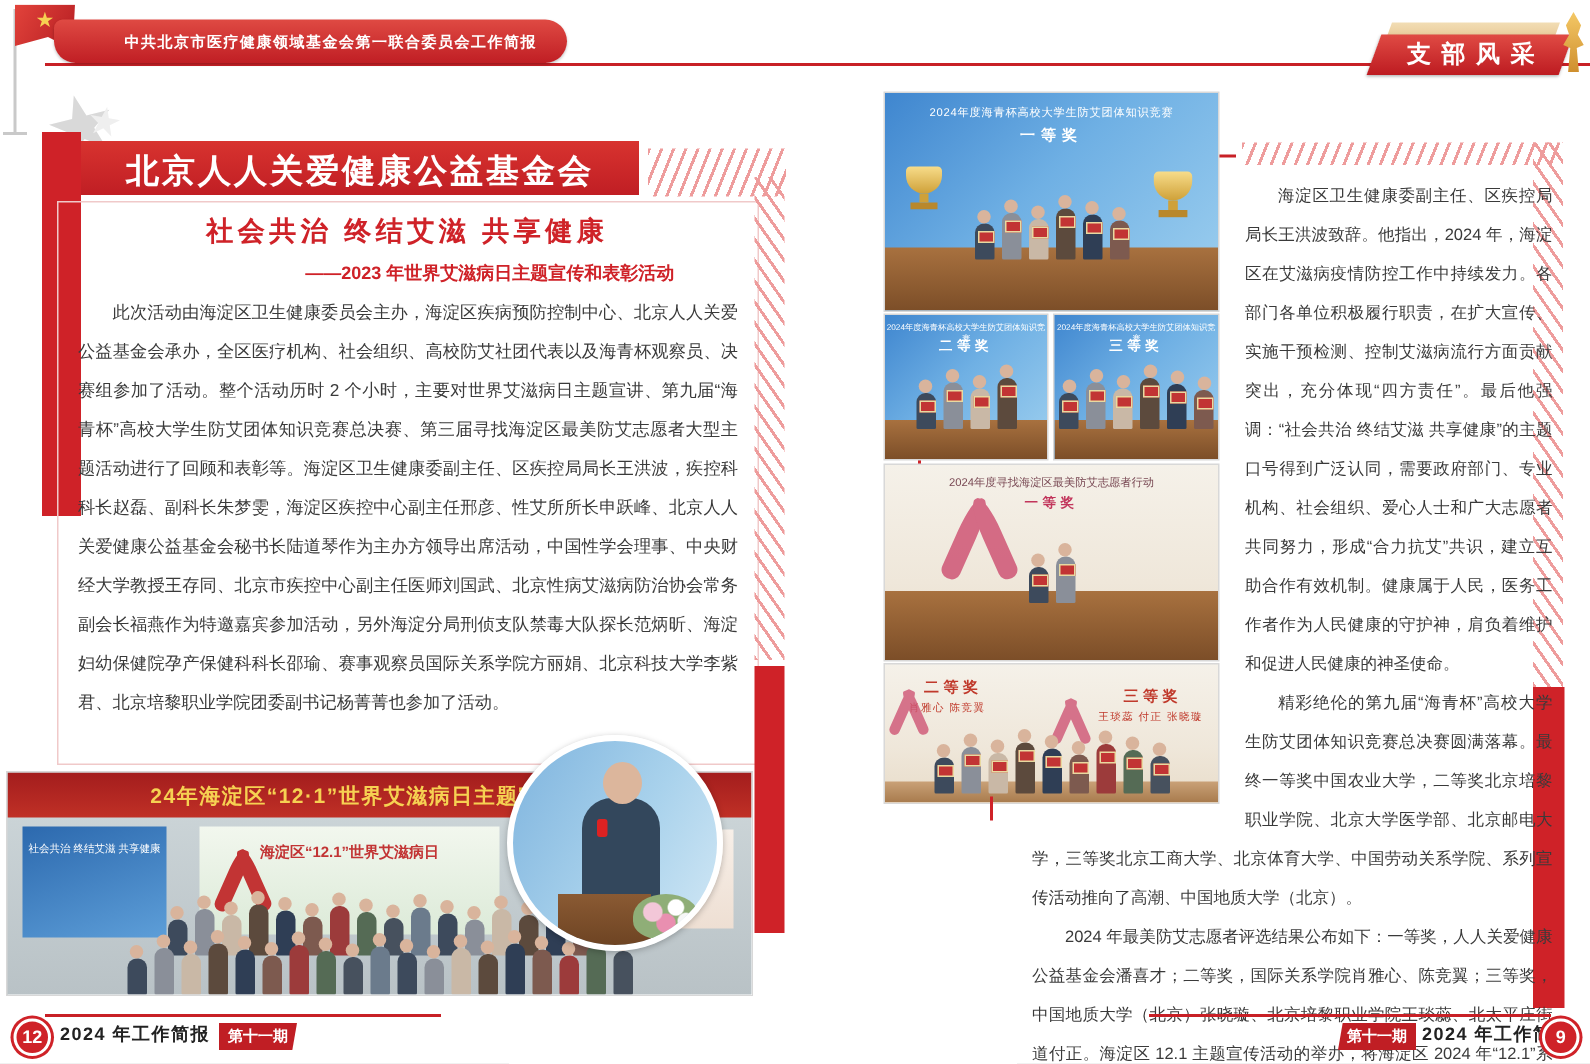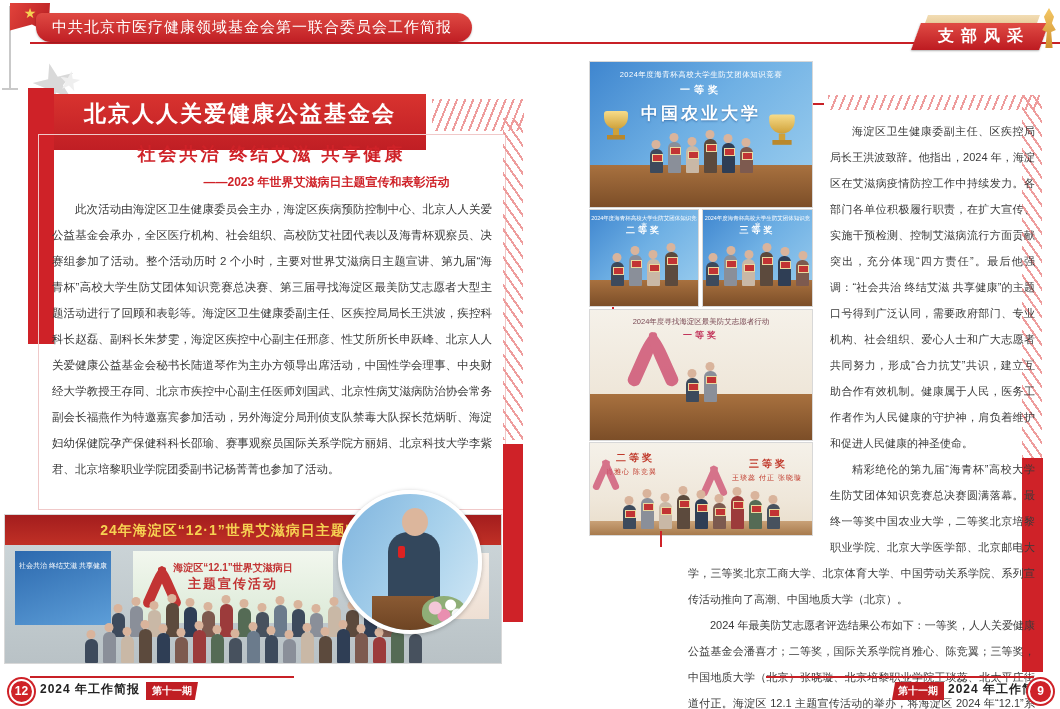--- a/index.html
+++ b/index.html
@@ -8,36 +8,36 @@
   
   .header-rule{position:absolute;left:30px;top:42px;width:1030px;height:2px;background:#c82026;}
   .flag-pole{position:absolute;left:9px;top:6px;width:2px;height:84px;background:#c9c9c9;}
   .flag-foot{position:absolute;left:2px;top:88px;width:16px;height:2px;background:#c9c9c9;}
   .party-flag{position:absolute;left:10px;top:3px;width:40px;height:30px;background:linear-gradient(120deg,#e2433b,#b51d22);
     clip-path:polygon(0 0,100% 0,96% 100%,55% 72%,0 92%);display:flex;align-items:flex-start;justify-content:center;}
   .party-flag span{color:#f6d152;font-size:14px;line-height:20px;}
   .masthead{position:absolute;left:36px;top:13px;height:29px;background:linear-gradient(#df4a43,#c01e24);
     border-radius:6px 15px 15px 15px;display:flex;align-items:center;padding:0 20px 0 16px;
     box-shadow:0 1px 2px rgba(0,0,0,.25);}
-  .masthead span{color:#fff;font-weight:normal;font-size:15px;letter-spacing:1px;}
+  .masthead span{color:#fff;font-weight:bold;font-size:10px;letter-spacing:1px;margin-left:31px;}
   .sb-gold{position:absolute;right:24px;top:15px;width:112px;height:22px;background:linear-gradient(#f2ddb4,#ddb477);transform:skewX(-20deg);}
   .sb-red{position:absolute;right:16px;top:23px;width:128px;height:27px;background:linear-gradient(#e04b44,#bd1b21);transform:skewX(-20deg);
     display:flex;align-items:center;justify-content:center;box-shadow:0 1px 2px rgba(0,0,0,.3);}
   .sb-red span{transform:skewX(20deg);color:#fff;font-weight:bold;font-size:16px;letter-spacing:7px;padding-left:7px;}
   .torch{position:absolute;right:2px;top:8px;width:18px;height:40px;background:linear-gradient(#f4c866,#cf8f2e);
     clip-path:polygon(50% 0,78% 22%,66% 38%,88% 55%,62% 60%,70% 100%,30% 100%,38% 60%,12% 55%,34% 38%,22% 22%);}
   
   .hatch-h{background:repeating-linear-gradient(112deg,#ee9c9c 0 2px,transparent 2px 7.5px);}
   .hatch-v{background:repeating-linear-gradient(55deg,#ee9c9c 0 2px,transparent 2px 8px);}
   .redbar{background:#cf2228;position:absolute;}
   .tick{position:absolute;width:2px;background:#cf2228;}
   .star{position:absolute;color:#d9d9d9;}
   .rule{position:absolute;height:2px;background:#c82026;}
   
-  .org-title{position:absolute;left:54px;top:94px;width:372px;height:56px;background:linear-gradient(#d8332f,#c01e24);
+  .org-title{position:absolute;left:54px;top:94px;width:372px;height:36px;background:linear-gradient(#d8332f,#c01e24);
     color:#fff;font-size:22px;font-weight:bold;text-align:center;line-height:40px;letter-spacing:2px;}
   .body-box{position:absolute;left:38px;top:134px;width:466px;height:374px;border:1px solid #f0c9c9;}
   .headline{position:absolute;left:38px;top:142px;width:467px;text-align:center;color:#cf2228;font-size:18px;font-weight:bold;letter-spacing:3px;}
   .subheadline{position:absolute;left:38px;top:174px;width:467px;text-align:center;padding-left:110px;box-sizing:border-box;
     color:#cf2228;font-size:12px;font-weight:bold;}
   .body-text{position:absolute;left:52px;top:196px;width:440px;font-size:11.5px;line-height:26px;color:#3a3a3a;text-align:justify;}
   .body-text p{margin:0;text-indent:2em;}
   
   .photo{position:absolute;overflow:hidden;box-shadow:0 0 0 1px #d8d8d8;}
   .stage-blue{background:linear-gradient(135deg,#3f86cf 0%,#6fb0e4 45%,#9fd0ef 100%);}
@@ -139,21 +139,20 @@
   </div>
   <div class="hatch-v" style="position:absolute;left:503px;top:118px;width:20px;height:322px;"></div>
   <div class="redbar" style="left:503px;top:444px;width:20px;height:178px;"></div>
 
   <div class="photo wide-photo">
     <div class="wide-banner">24年海淀区“12·1”世界艾滋病日主题宣传活动</div>
     <div class="wide-poster">社会共治 终结艾滋 共享健康</div>
     <div class="wide-screen">
       <div class="ribbon" style="left:12px;top:14px;width:34px;height:44px;color:#c23434;"></div>
       <div class="l1">海淀区“12.1”世界艾滋病日</div>
-      <div class="l2">主题宣传活动</div>
     </div>
     <div class="wide-poster-r">
         <i></i>
         <i></i>
         <i></i>
       </div>
     <div class="people-row" style="bottom:26px;">
         <div class="person" style="height: 24px; background: rgb(61, 74, 92);"></div>
         <div class="person" style="height: 31px; background: rgb(138, 143, 153);"></div>
         <div class="person" style="height: 27px; background: rgb(201, 184, 166);"></div>
@@ -208,21 +207,20 @@
   <div class="issue-badge" style="left:146px;top:682px;">第十一期</div>
 
   <div class="rule" style="left:796px;top:103px;width:28px;"></div>
   <div class="hatch-h" style="position:absolute;left:828px;top:95px;width:212px;height:15px;"></div>
   <div class="hatch-v" style="position:absolute;left:1022px;top:95px;width:20px;height:363px;"></div>
   <div class="redbar" style="left:1022px;top:458px;width:21px;height:214px;"></div>
 
   <div class="photo stage-blue pA">
     <div class="ptitle t1">2024年度海青杯高校大学生防艾团体知识竞赛</div>
     <div class="ptitle t2">一等奖</div>
-    <div class="ptitle t3">中国农业大学</div>
     <div class="trophy" style="left:18px;top:52px;transform:scale(1.5);"></div>
     <div class="trophy" style="right:22px;top:56px;transform:scale(1.6);"></div>
     <div class="floor" style="height:42px;"></div>
     <div class="people-row holding" style="bottom:34px;">
         <div class="person" style="height: 24px; background: rgb(61, 74, 92);"></div>
         <div class="person" style="height: 31px; background: rgb(138, 143, 153);"></div>
         <div class="person" style="height: 27px; background: rgb(201, 184, 166);"></div>
         <div class="person" style="height: 34px; background: rgb(92, 74, 61);"></div>
         <div class="person" style="height: 30px; background: rgb(47, 62, 85);"></div>
         <div class="person" style="height: 26px; background: rgb(125, 90, 79);"></div>

